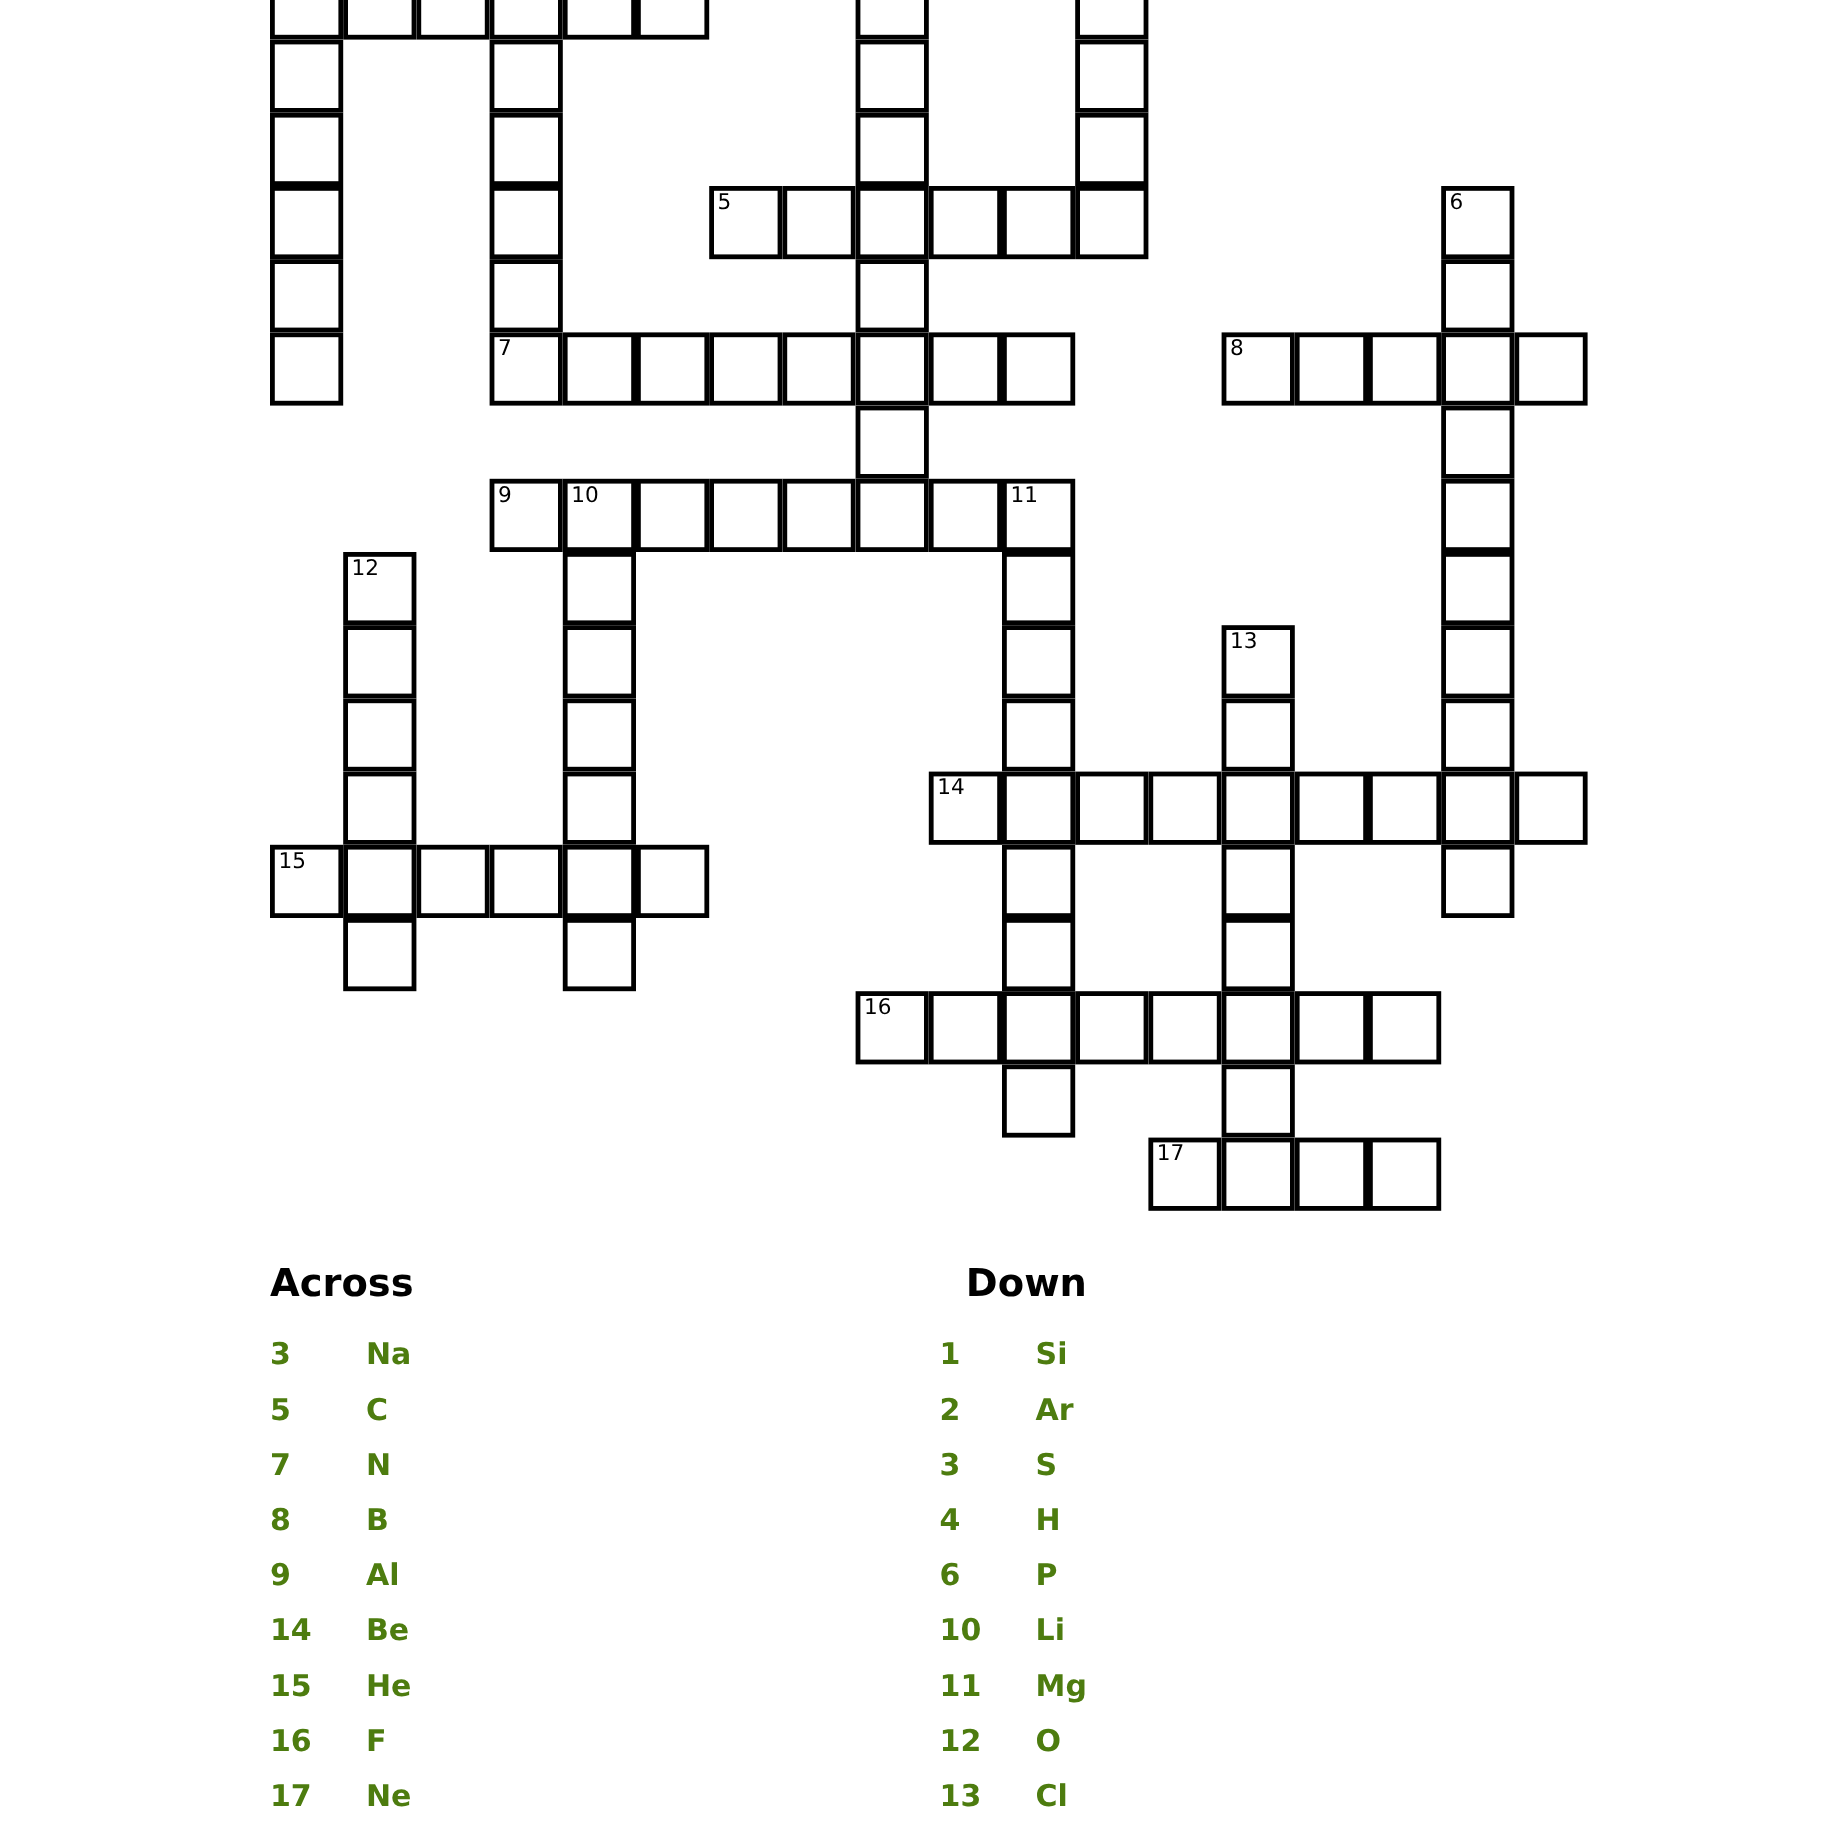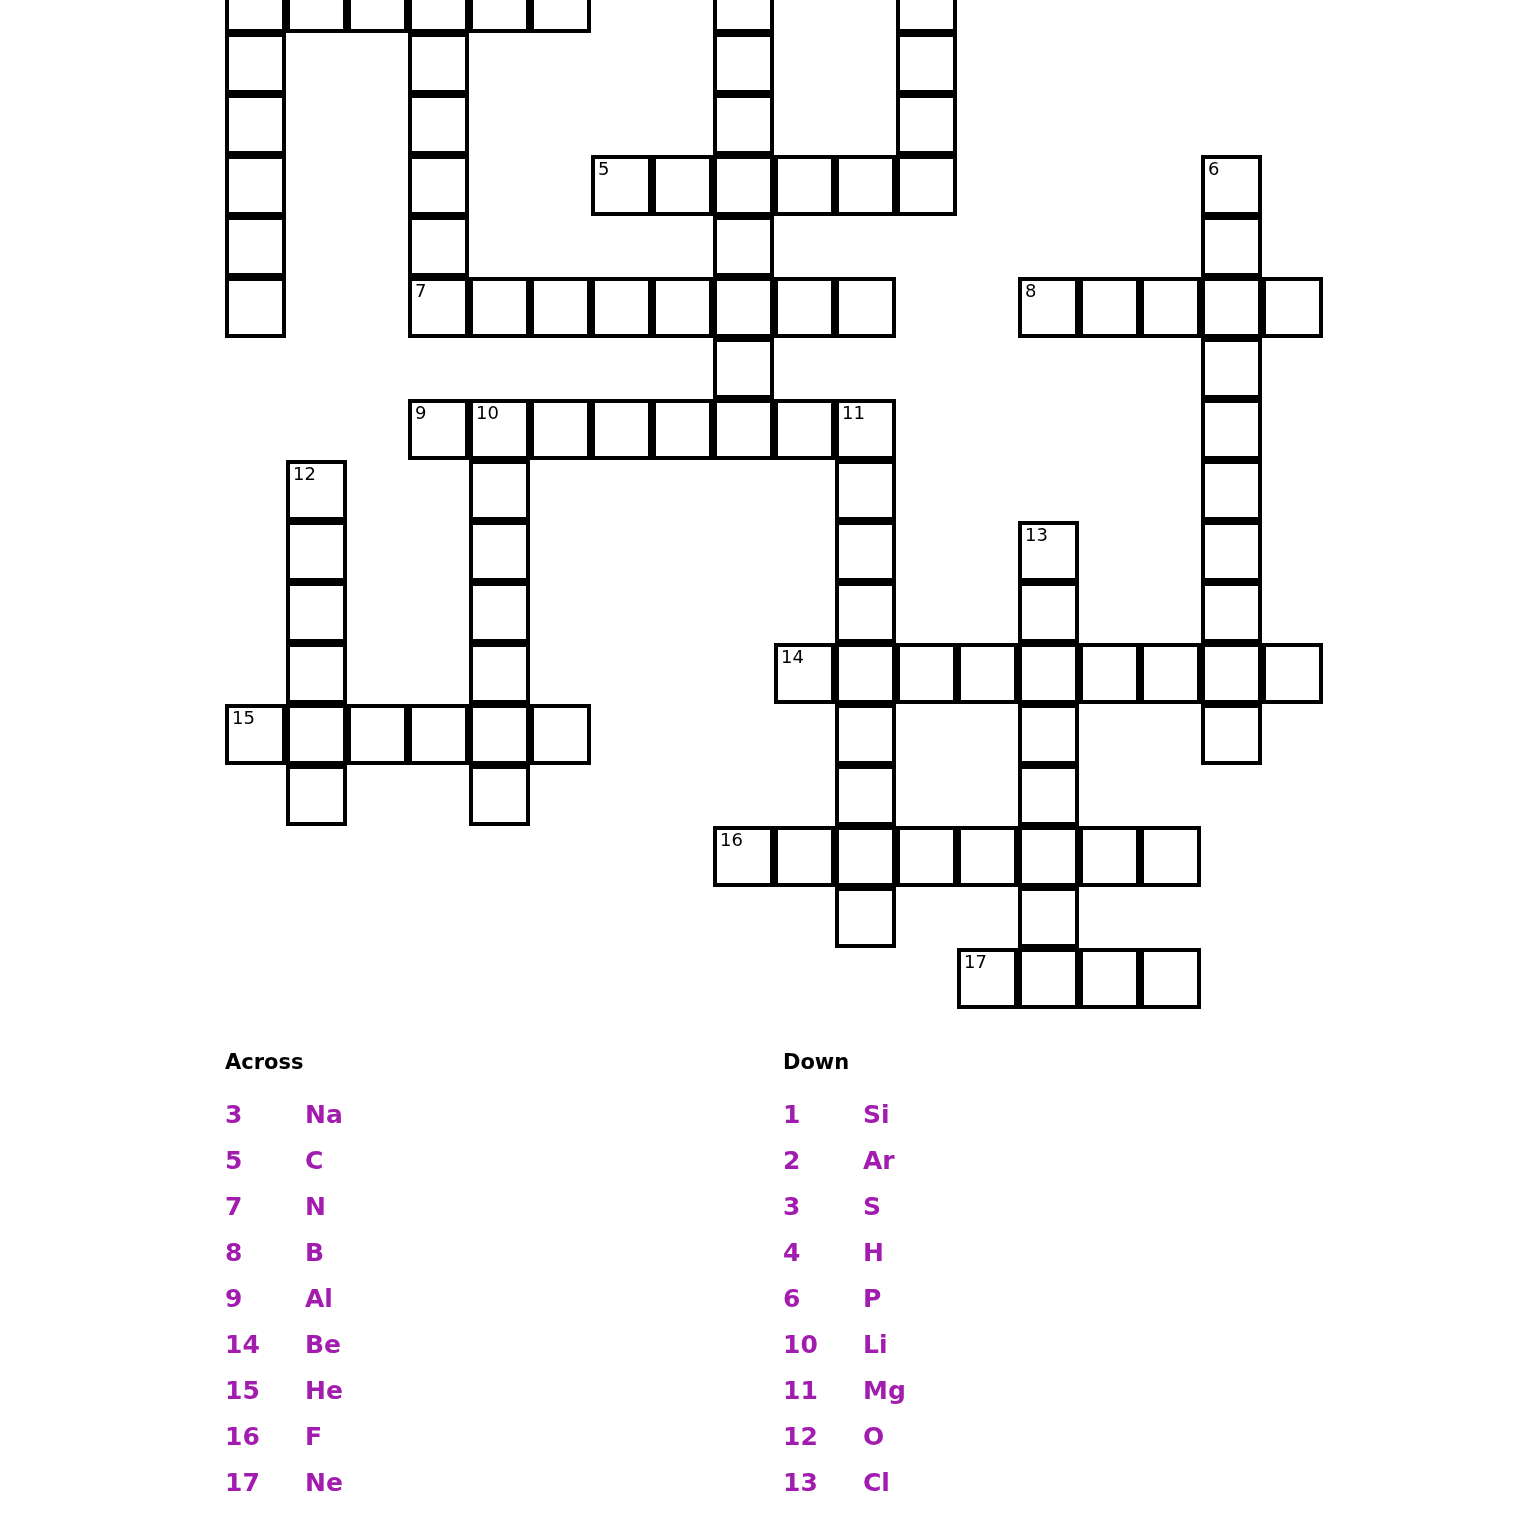--- a/index.html
+++ b/index.html
@@ -42,32 +42,33 @@
     top: 1050px;
     width: 1530px;
   }
   .clue-col {
     position: absolute;
     top: 0;
   }
   .clue-col.across { left: 225px; }
   .clue-col.down { left: 783px; }
   .clue-heading {
-    font-size: 21px;
+    font-size: 32px;
     font-weight: bold;
     color: #000000;
     margin-bottom: 18px;
     font-family: "DejaVu Sans", sans-serif;
+    text-align: right;
   }
   .clue-row {
     height: 46px;
     line-height: 46px;
     font-size: 25px;
     font-weight: bold;
-    color: #a21caf;
+    color: #4d7c0f;
     white-space: nowrap;
     font-family: "DejaVu Sans", sans-serif;
   }
   .clue-num {
     display: inline-block;
     width: 80px;
   }
   .clue-text {
     display: inline-block;
   }

